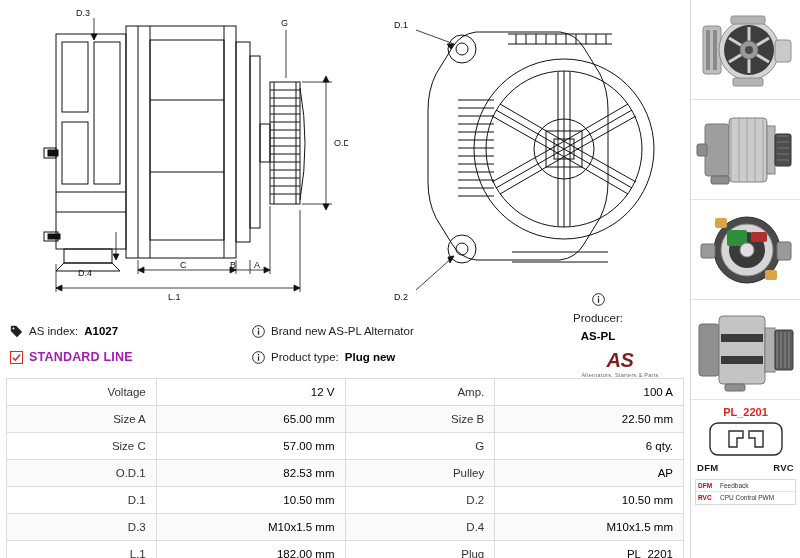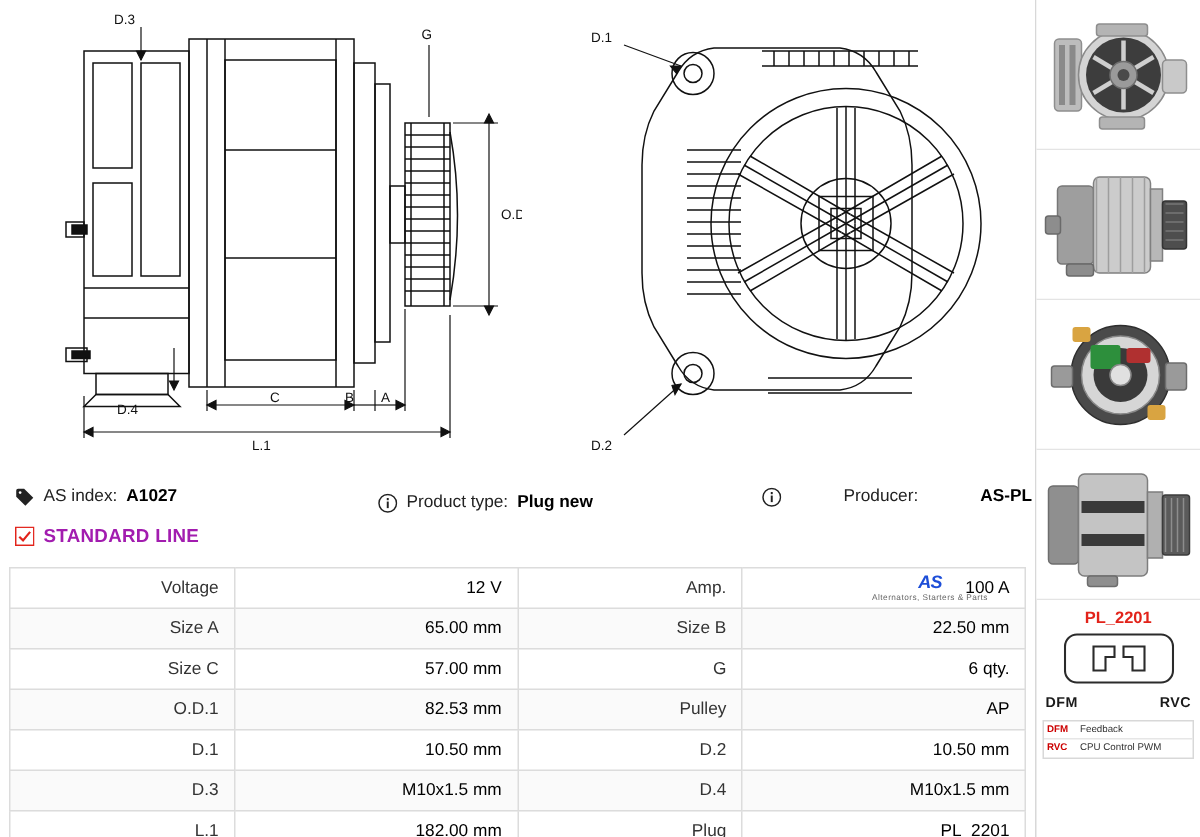--- a/index.html
+++ b/index.html
@@ -94,31 +94,31 @@
   .val { font-weight: bold; color: #000; }
   .std {
     color: #a21caf;
     font-weight: bold;
     font-size: 12.5px;
     letter-spacing: .2px;
   }
   .ico { color: #222; display: inline-flex; }
   .ico svg { display:block; }
   .c3 { text-align: right; }
-  .c3 .info-line { justify-content: space-between; }
+  .c3 .info-line { justify-content: flex-end; flex-direction: column; }
 
   .as-pl-logo {
     position: absolute;
     right: 8px; top: 30px;
     text-align: center;
     width: 120px;
   }
   .as-pl-logo .mark {
-    font-size: 12px; font-weight: bold; color: #1d4ed8;
-    font-style: italic; letter-spacing: -.5px; line-height: 1; margin-top: 32px;
+    font-size: 20px; font-weight: bold; color: #7f1d1d;
+    font-style: italic; letter-spacing: -.5px; line-height: 1;
   }
   .as-pl-logo .sub {
     font-size: 5.5px; color: #666; letter-spacing: .3px; margin-top: 2px;
   }
 
   
   .spec {
     position: absolute;
     left: 6px; top: 378px;
     width: 678px;
@@ -310,20 +310,30 @@
           <svg width="13" height="13" viewBox="0 0 16 16">
               <rect x="0.6" y="0.6" width="14.8" height="14.8" fill="none" stroke="#e2231a" stroke-width="1.2"></rect>
               <path d="M3.5 8.4 L6.6 11.4 L12.4 4.4" fill="none" stroke="#e2231a" stroke-width="1.8"></path>
             </svg>
         </span>
         <span class="std">STANDARD LINE</span>
       </div>
     </div>
 
     <div class="info-col c2">
+      <div class="info-line">
+        <span class="ico">
+          <svg width="13" height="13" viewBox="0 0 16 16">
+              <circle cx="8" cy="8" r="7.2" fill="none" stroke="#222" stroke-width="1.2"></circle>
+              <rect x="7.2" y="6.6" width="1.6" height="5.4" fill="#222"></rect>
+              <rect x="7.2" y="3.7" width="1.6" height="1.8" fill="#222"></rect>
+            </svg>
+        </span>
+        <span class="lbl">Brand new AS-PL Alternator</span>
+      </div>
       <div class="info-line second">
         <span class="ico">
           <svg width="13" height="13" viewBox="0 0 16 16">
               <circle cx="8" cy="8" r="7.2" fill="none" stroke="#222" stroke-width="1.2"></circle>
               <rect x="7.2" y="6.6" width="1.6" height="5.4" fill="#222"></rect>
               <rect x="7.2" y="3.7" width="1.6" height="1.8" fill="#222"></rect>
             </svg>
         </span>
         <span class="lbl">Product type:</span>
         <span class="val">Plug new</span>

